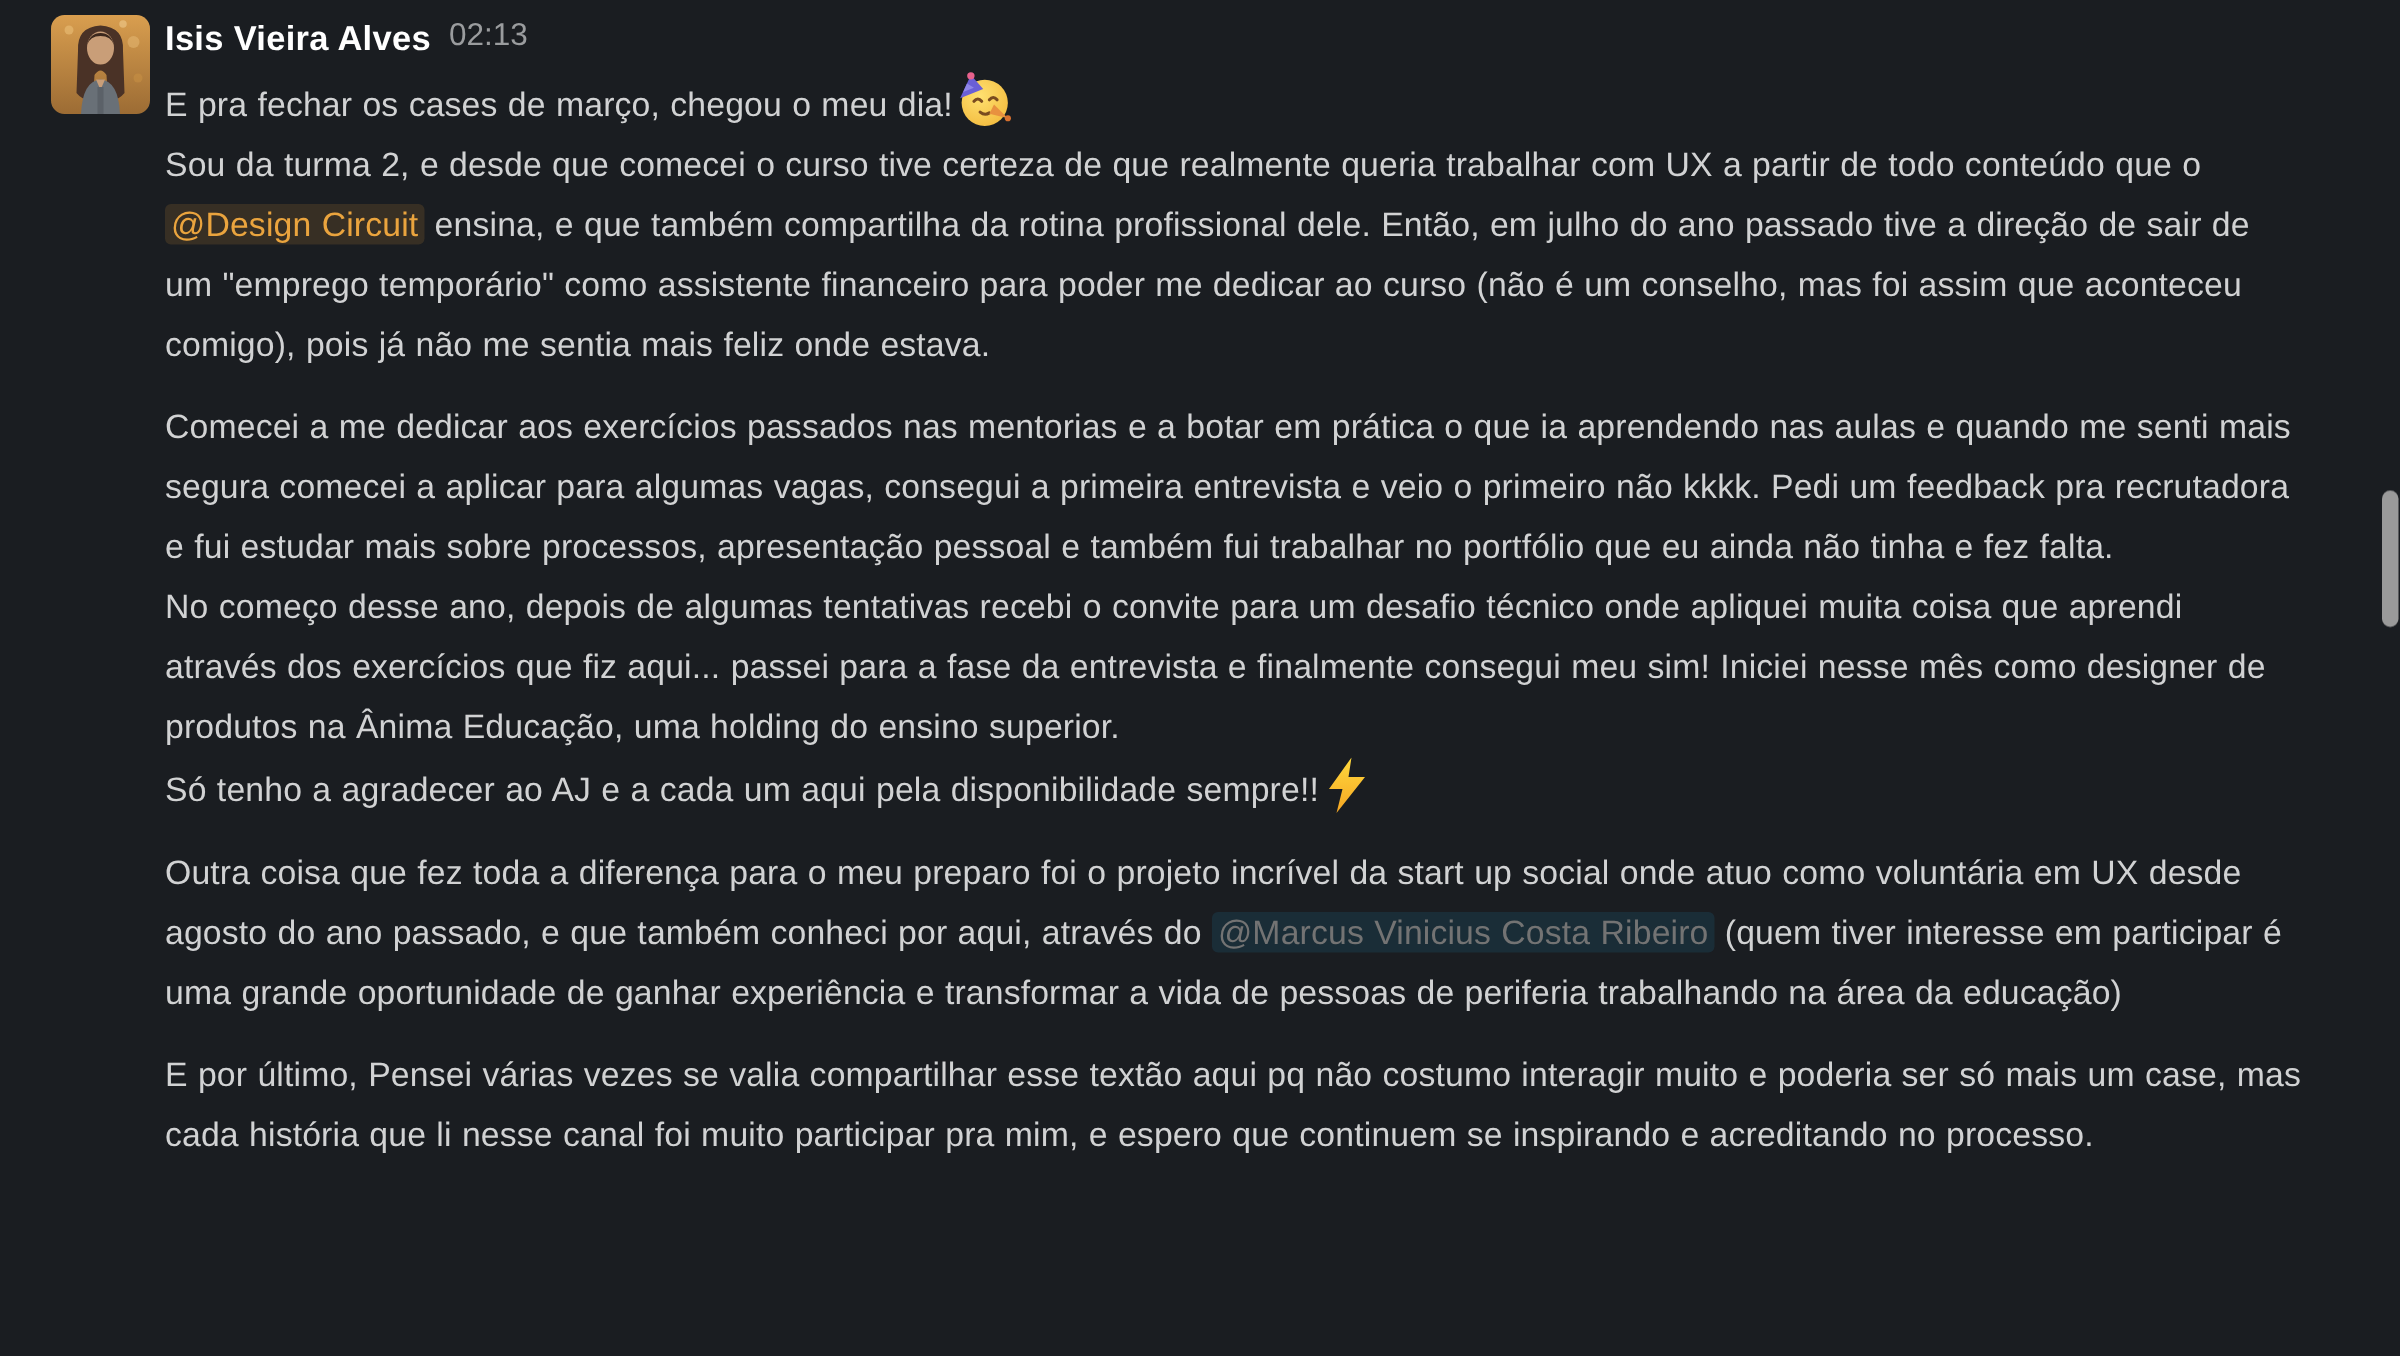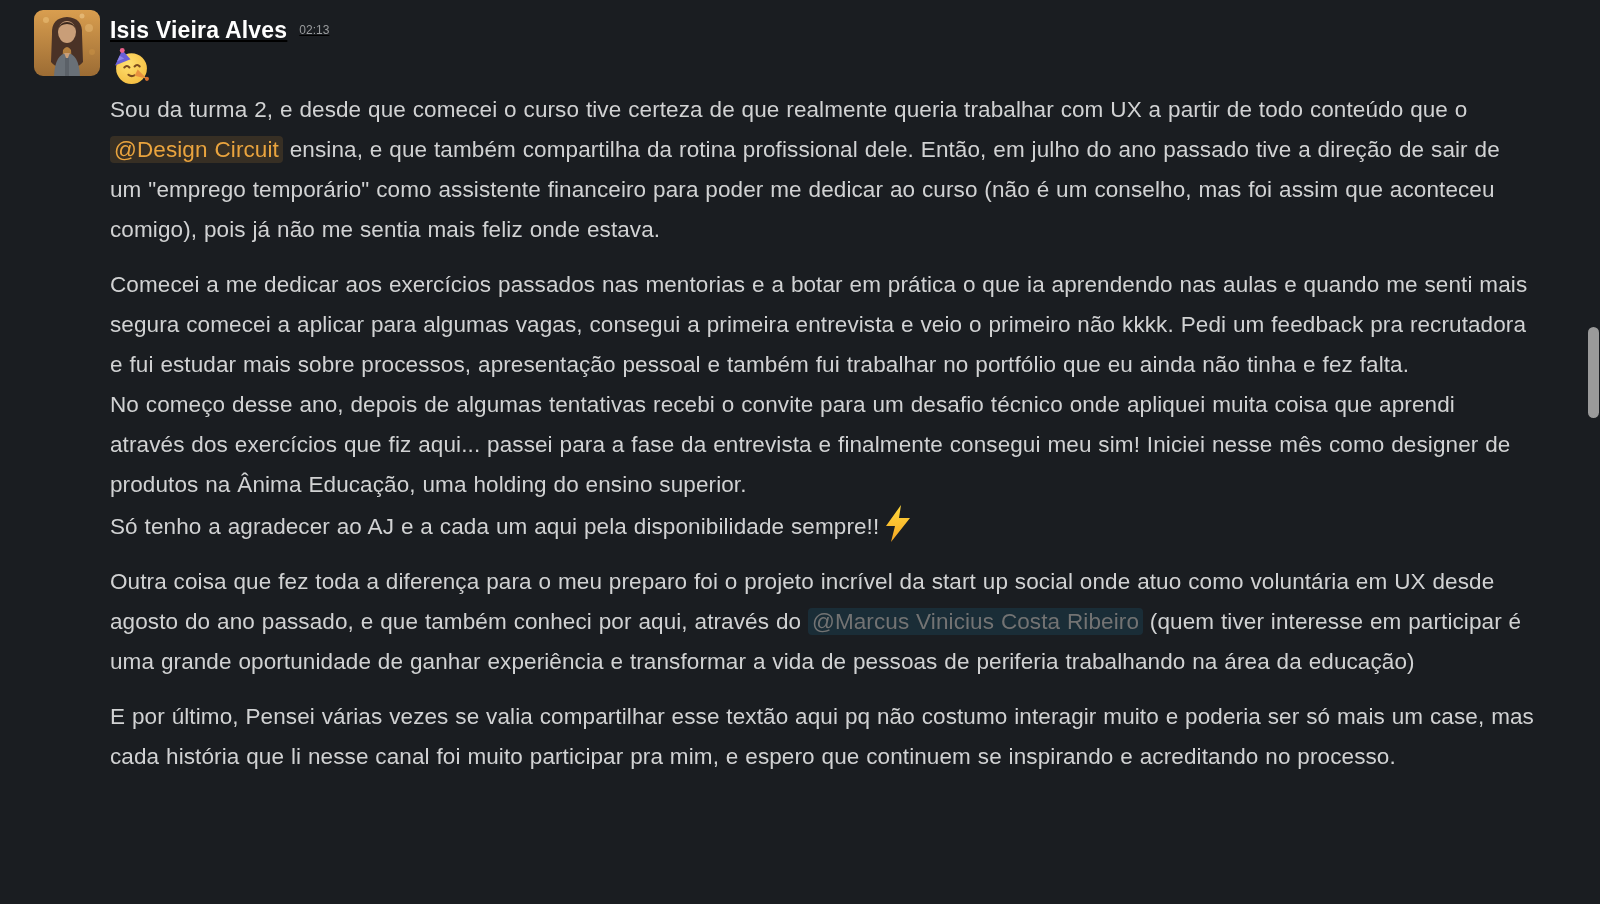--- a/index.html
+++ b/index.html
@@ -8,26 +8,26 @@
     background:#1a1d21;
     font-family:"Liberation Sans", sans-serif;
     -webkit-font-smoothing:antialiased;
   }
   .message{position:relative;padding:8px 66px 0 110px;}
   .avatar{
     position:absolute;left:34px;top:10px;width:66px;height:66px;
     border-radius:9px;overflow:hidden;cursor:pointer;
   }
   .avatar svg{display:block;}
-  .msg-header{height:36px;display:flex;align-items:center;margin-top:4px;text-decoration:underline;}
+  .msg-header{height:36px;display:flex;align-items:flex-start;margin-top:4px;}
   .author{
     font-weight:bold;color:#ffffff;font-size:23px;letter-spacing:.2px;cursor:pointer;
   }
   .timestamp{
-    margin-left:12px;color:#9a9c9e;font-size:12px;cursor:pointer;
+    margin-left:12px;color:#9a9c9e;font-size:21px;cursor:pointer;
   }
   .msg-body{max-width:1424px;}
   .para{
     color:#d1d2d3;font-size:22.5px;line-height:40px;letter-spacing:.1px;
     word-spacing:.5px;
   }
   .para + .para{margin-top:15px;}
   .mention{
     border-radius:4px;padding:1px 4px;cursor:pointer;white-space:nowrap;
   }
@@ -71,21 +71,21 @@
       <rect x="31" y="48" width="4" height="18" fill="#5b6168"></rect>
     </svg>
   </div>
 
   <div class="msg-header">
     <span class="author">Isis Vieira Alves</span>
     <span class="timestamp">02:13</span>
   </div>
 
   <div class="msg-body">
-      <div class="para"><span class="emoji"><svg width="37" height="37" viewBox="0 0 36 36" xmlns="http://www.w3.org/2000/svg">
+      <div class="para"><span>E pra fechar os cases de março, chegou o meu dia!</span><span class="emoji"><svg width="37" height="37" viewBox="0 0 36 36" xmlns="http://www.w3.org/2000/svg">
             <defs>
               <radialGradient id="pf" cx="0.4" cy="0.35" r="0.8">
                 <stop offset="0" stop-color="#ffe070"></stop>
                 <stop offset="1" stop-color="#f2b83a"></stop>
               </radialGradient>
             </defs>
             <circle cx="18" cy="20" r="15" fill="url(#pf)"></circle>
             <path d="M9 2 L2 17 L17 11 Z" fill="#6a5fd6"></path>
             <path d="M6.5 7.5 L4 13 L11 10.2 Z" fill="#8f86e8"></path>
             <circle cx="9" cy="2.5" r="2.4" fill="#e8618c"></circle>

